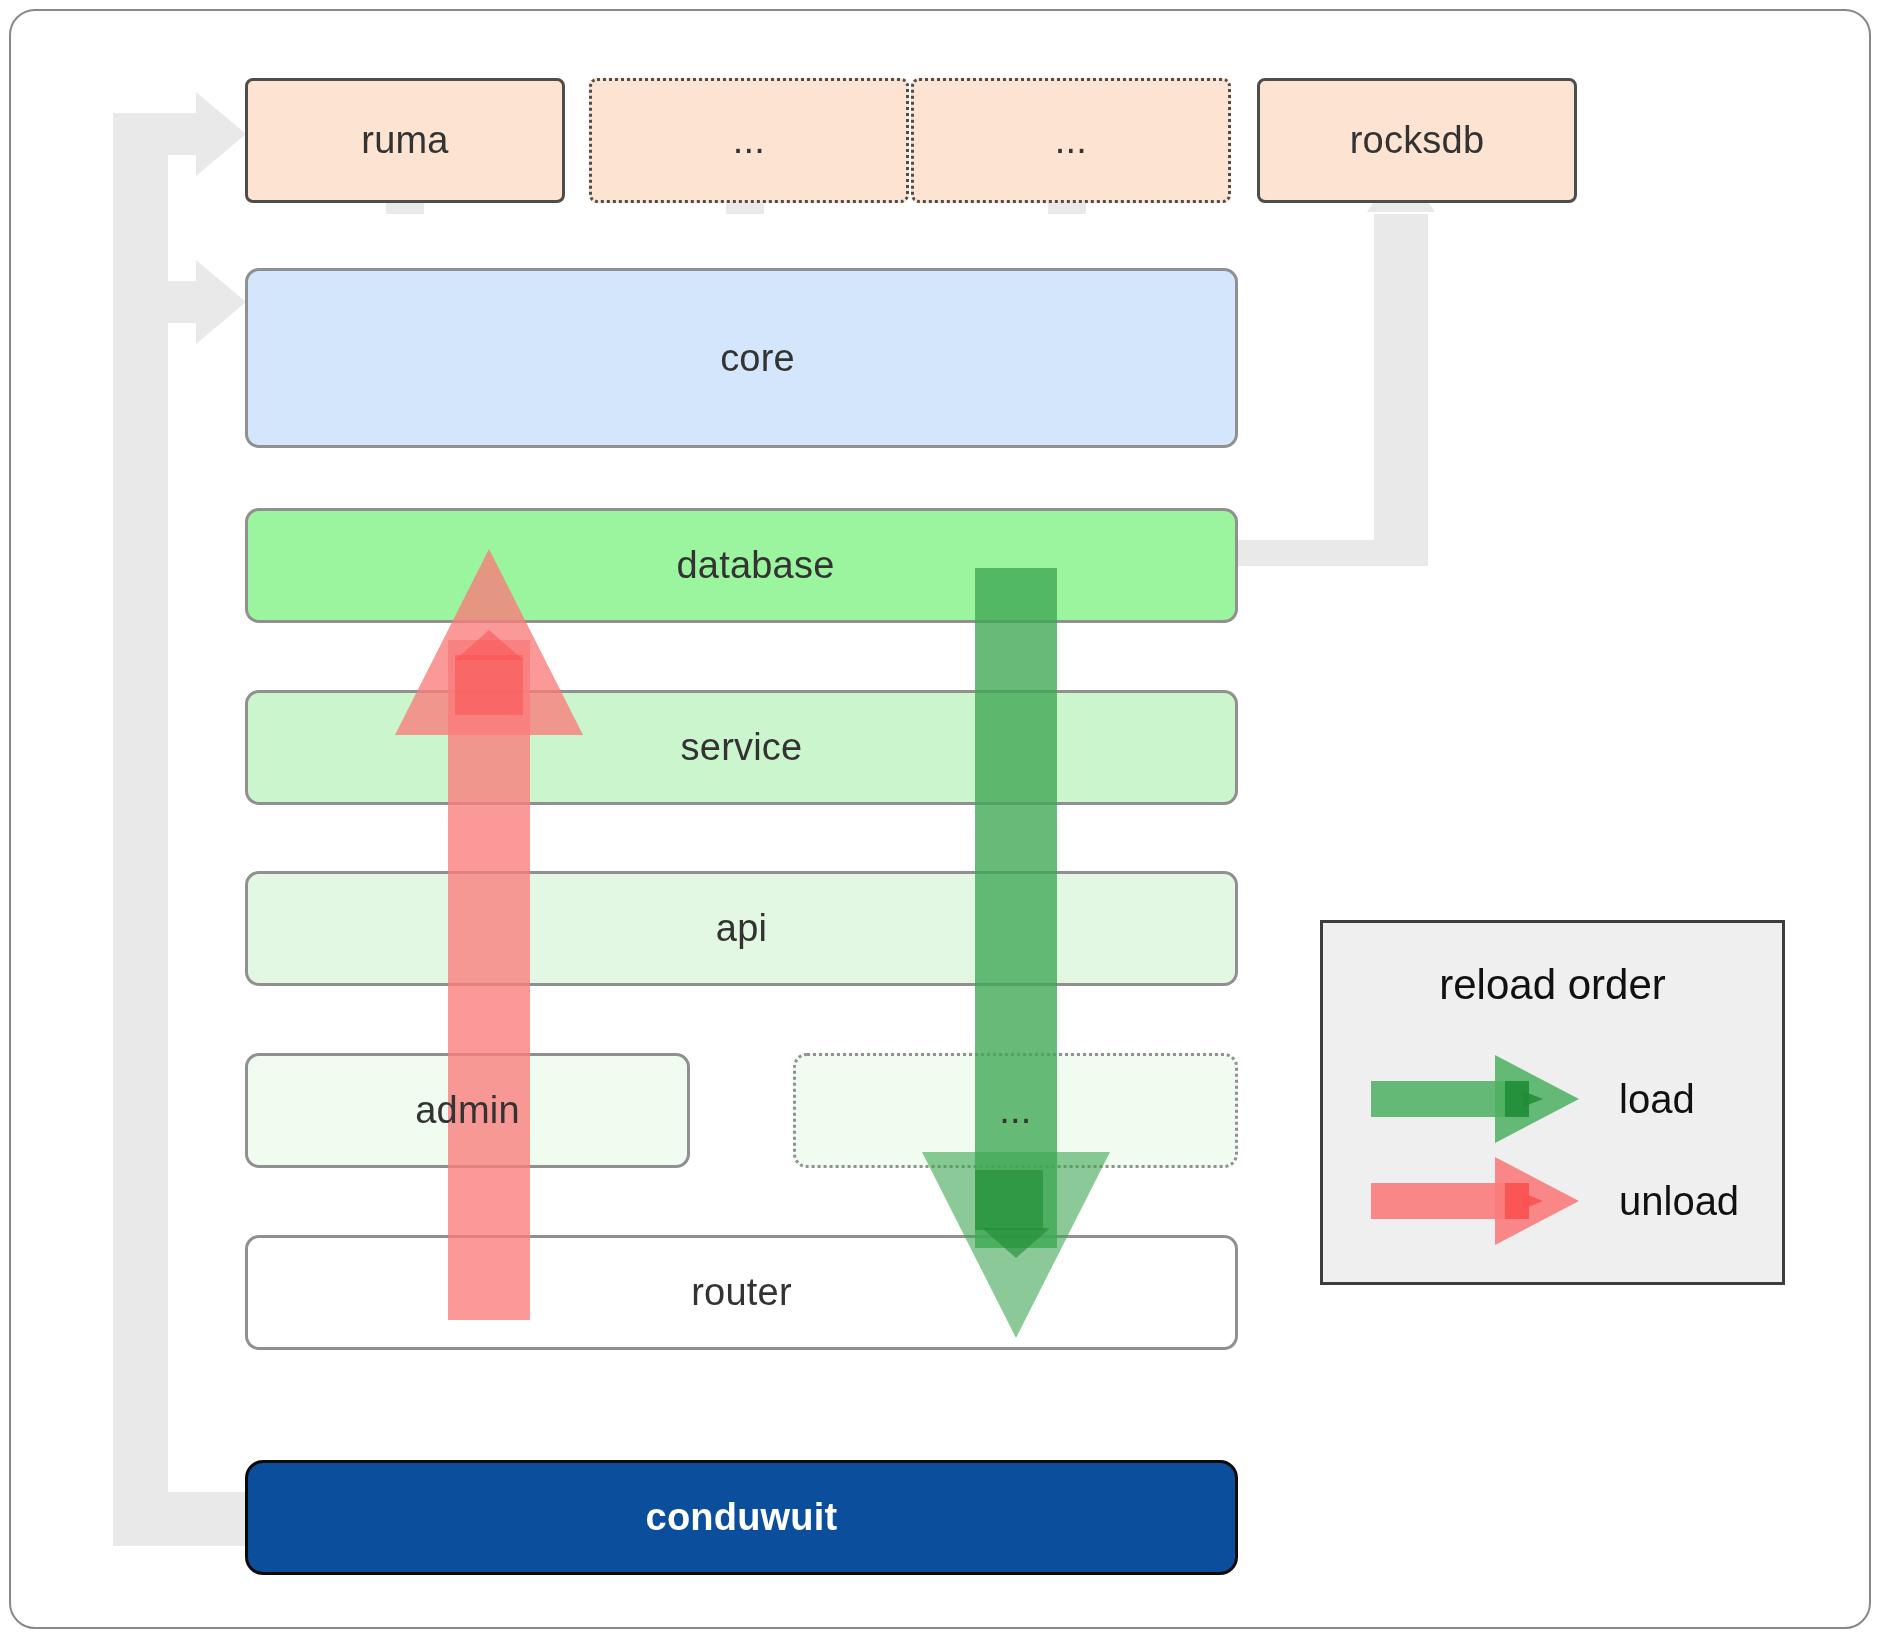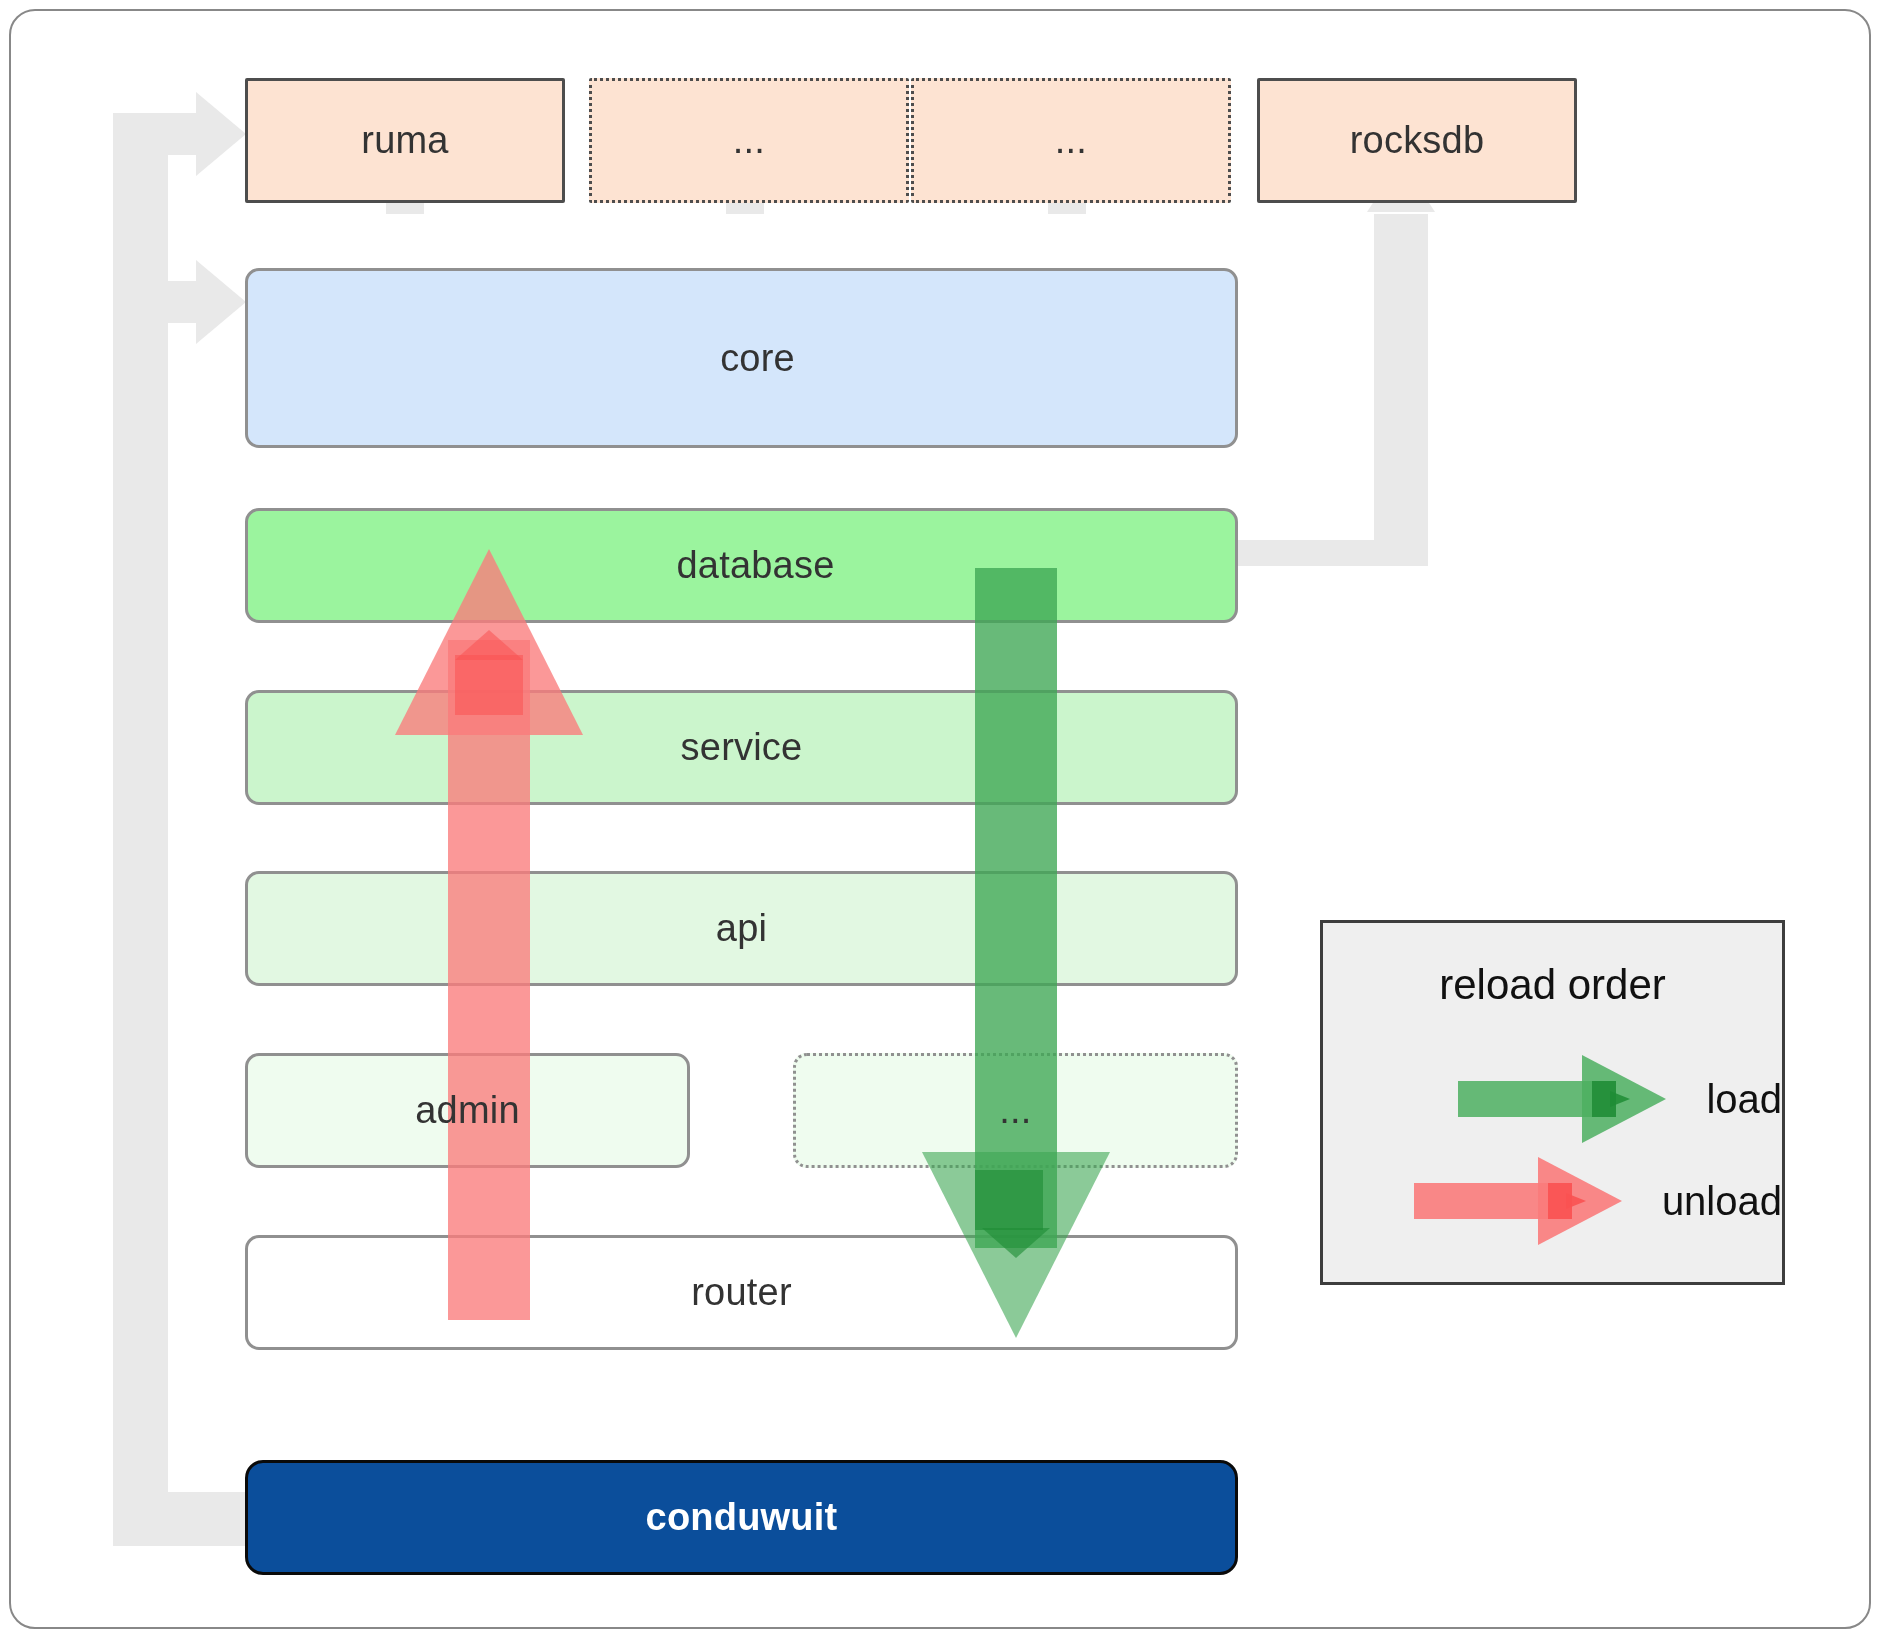--- a/index.html
+++ b/index.html
@@ -38,21 +38,21 @@
     align-items: center;
     justify-content: center;
     border-radius: 14px;
     font-size: 38px;
     color: #333333;
     letter-spacing: .2px;
   }
   .node.dep {
     background: #fde3d2;
     border: 3px solid #4d4d4d;
-    border-radius: 2px;
+    border-radius: 8px;
   }
   .node.dep.stub {
     border: 3px dotted #4d4d4d;
   }
   .node.core {
     background: #d4e6fb;
     border: 3px solid #909090;
   }
   .node.layer {
     border: 3px solid #909090;
@@ -108,21 +108,20 @@
     text-align: center;
     font-size: 42px;
     color: #111111;
   }
   .legend-row {
     position: absolute;
     left: 0; right: 0;
     height: 92px;
     display: flex;
     align-items: center;
-    justify-content: flex-end;
   }
   .legend-row.r1 { top: 130px; }
   .legend-row.r2 { top: 232px; }
   .legend-swatch {
     position: relative;
     width: 230px;
     height: 92px;
     margin-left: 42px;
     flex: none;
   }

